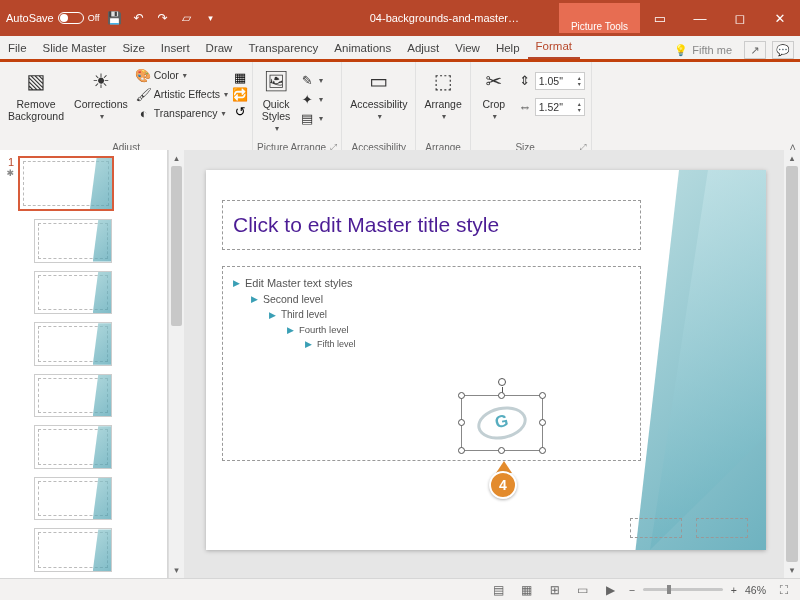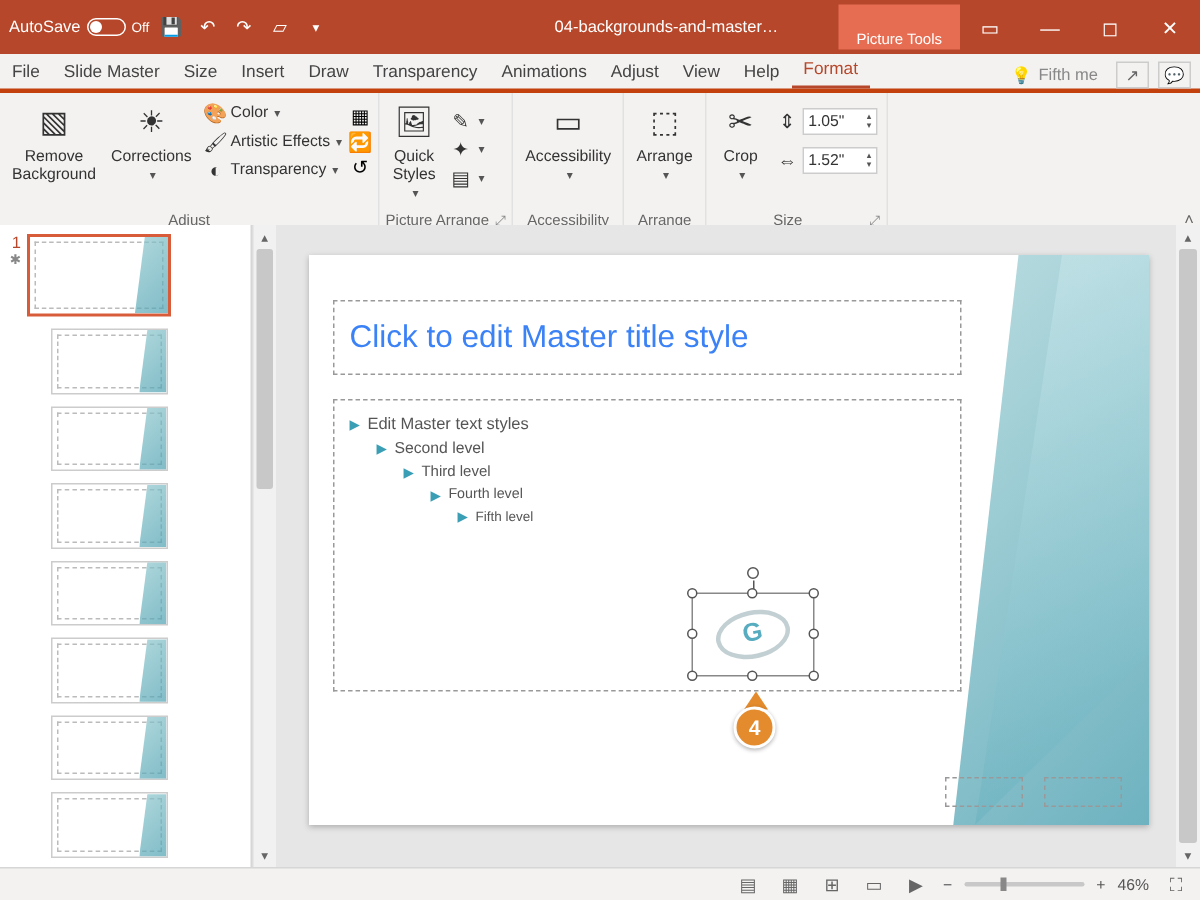--- a/index.html
+++ b/index.html
@@ -48,21 +48,21 @@
 .thumb-accent { position: absolute; right: 0; top: 0; width: 24%; height: 100%; background: linear-gradient(135deg, #8ec7cd 0%, #4a9fb0 100%); clip-path: polygon(30% 0, 100% 0, 100% 100%, 0% 100%); opacity: 0.7; }
 .thumb-scroll { width: 16px; background: #f1f1f1; border-left: 1px solid #ddd; position: relative; }
 .scroll-btn { height: 16px; display: flex; align-items: center; justify-content: center; font-size: 9px; color: #666; }
 .scroll-thumb { position: absolute; left: 2px; right: 2px; background: #c8c8c8; border-radius: 2px; }
 .canvas-area { flex: 1; background: #e6e6e6; position: relative; overflow: hidden; }
 .slide { position: absolute; left: 22px; top: 20px; width: 560px; height: 380px; background: #fff; box-shadow: 0 1px 4px rgba(0,0,0,0.25); }
 .slide-accent { position: absolute; right: 0; top: 0; bottom: 0; width: 145px; }
 .accent-shape1 { position: absolute; right: 0; top: 0; width: 100%; height: 100%; background: linear-gradient(135deg, rgba(142,199,205,0.6), rgba(74,159,176,0.8)); clip-path: polygon(40% 0, 100% 0, 100% 100%, 10% 100%); }
 .accent-shape2 { position: absolute; right: 0; top: 0; width: 80%; height: 100%; background: linear-gradient(160deg, rgba(200,230,234,0.7), rgba(90,170,185,0.5)); clip-path: polygon(50% 0, 100% 0, 100% 70%, 0% 100%); }
 .ph { position: absolute; border: 1px dashed #999; }
-.ph-title { left: 16px; top: 30px; right: 125px; height: 50px; display: flex; align-items: center; padding: 0 10px; color: #3b82f6; font-size: 21px; }
+.ph-title { left: 16px; top: 30px; right: 125px; height: 50px; display: flex; align-items: center; padding: 0 10px; color: #4c1d95; font-size: 21px; }
 .ph-body { left: 16px; top: 96px; right: 125px; height: 195px; padding: 8px 10px; font-size: 11px; color: #555; }
 .ph-footer { left: 16px; bottom: 12px; width: 260px; height: 20px; font-size: 8px; color: #999; display: flex; align-items: center; padding: 0 6px; }
 .ph-date { right: 84px; bottom: 12px; width: 52px; height: 20px; }
 .ph-num { right: 18px; bottom: 12px; width: 52px; height: 20px; }
 .bullet-line { display: flex; align-items: center; gap: 5px; padding: 2px 0; }
 .bullet-tri { color: #3a9fb5; font-size: 9px; }
 .lvl2 { margin-left: 18px; font-size: 10.5px; }
 .lvl3 { margin-left: 36px; font-size: 10px; }
 .lvl4 { margin-left: 54px; font-size: 9.5px; }
 .lvl5 { margin-left: 72px; font-size: 9px; }

